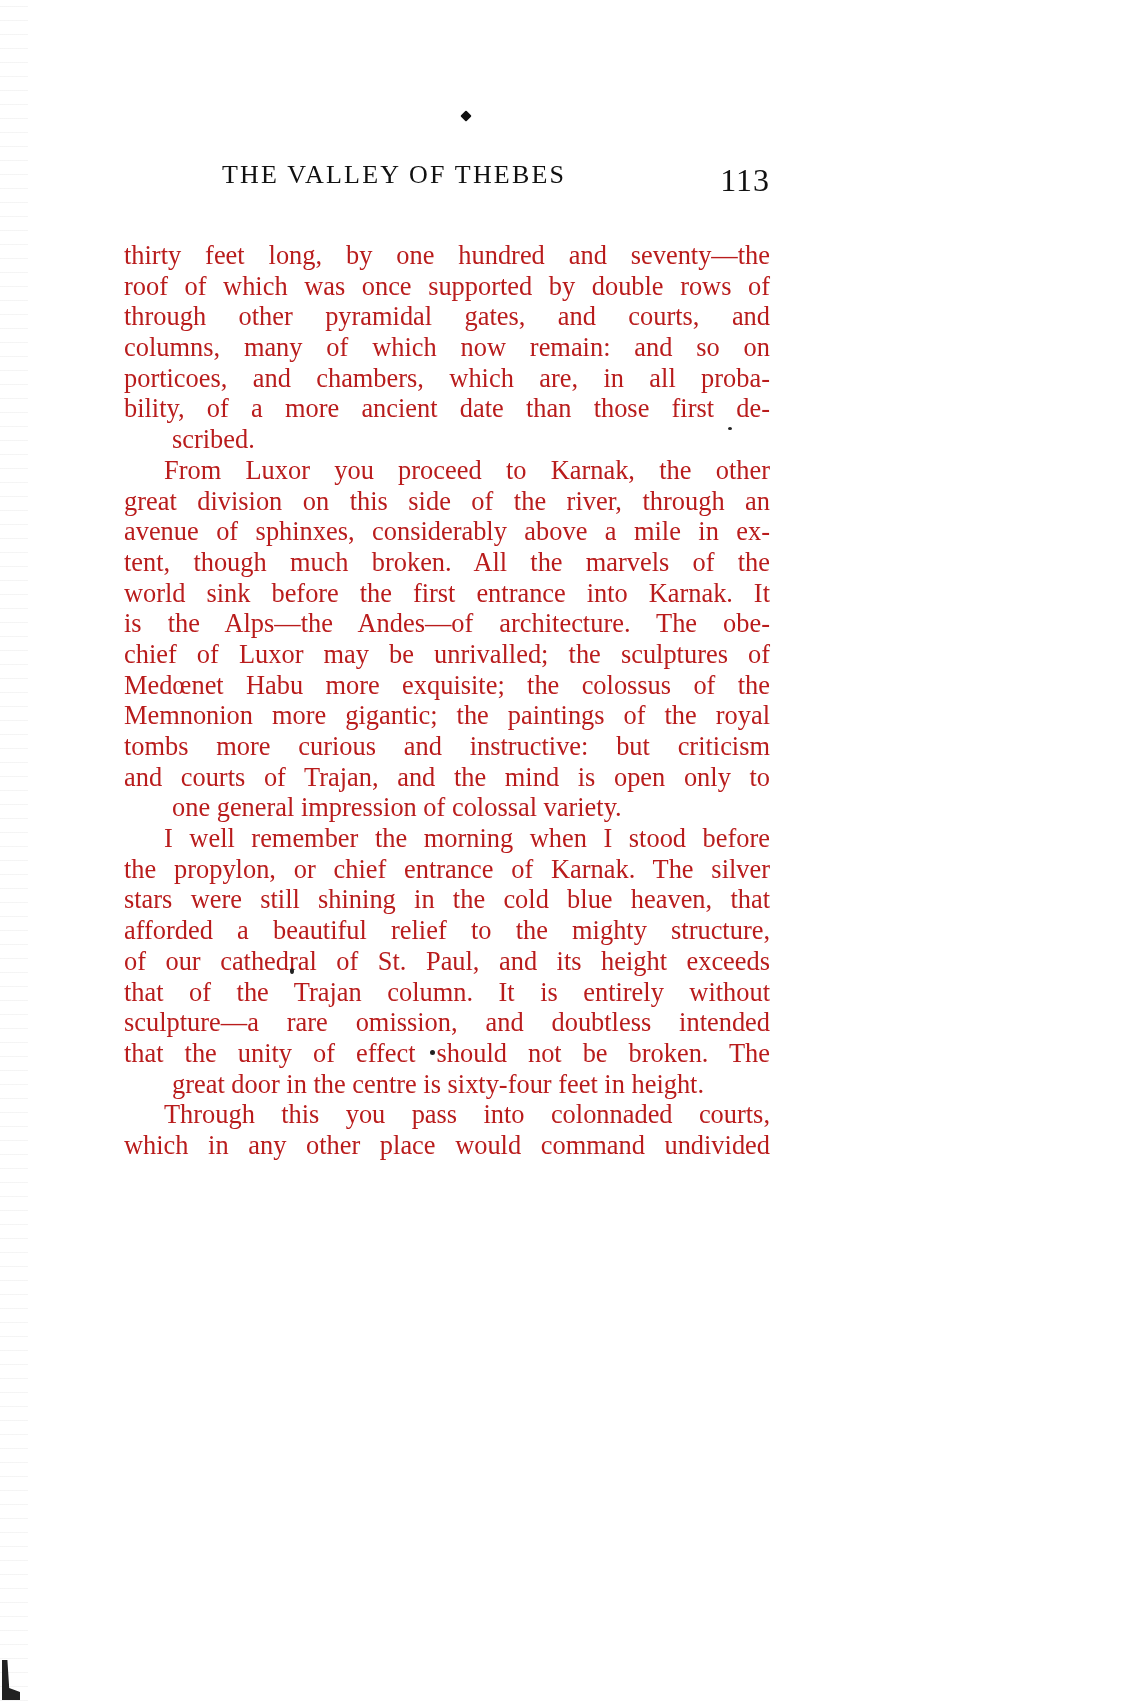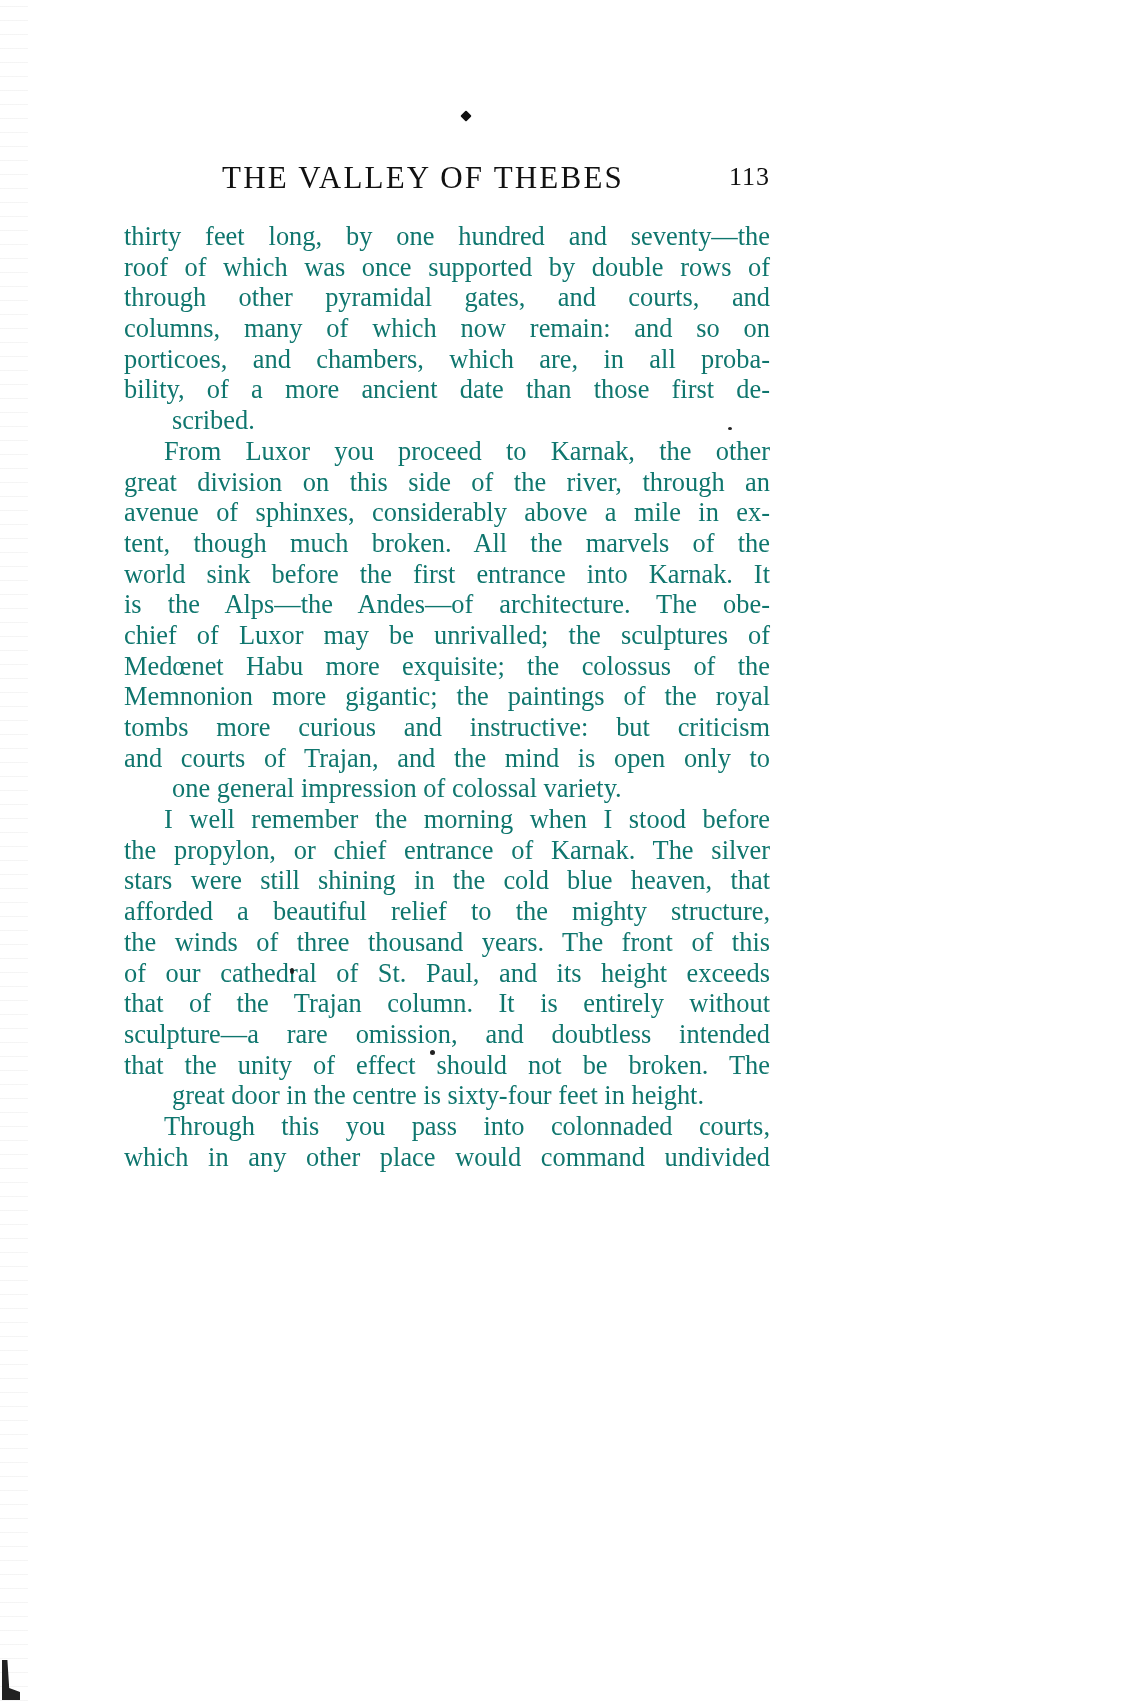--- a/index.html
+++ b/index.html
@@ -3,24 +3,24 @@
 <meta charset="utf-8">
 <style>
   html, body { margin: 0; padding: 0; background: #ffffff; }
   body { width: 1135px; height: 1703px; position: relative; overflow: hidden; }
   .page { position: absolute; left: 0; top: 0; width: 1135px; height: 1703px; background: #fff; }
   .left-edge { position: absolute; left: 0; top: 0; width: 28px; height: 1703px;
     background: repeating-linear-gradient(180deg, #fff 0 6px, #eee 6px 7px, #fff 7px 14px); opacity: .6; }
   .mark-top { position: absolute; left: 462px; top: 112px; width: 8px; height: 8px; background:#111; transform: rotate(45deg); border-radius: 1px; }
   .header { position: absolute; left: 124px; top: 160px; width: 646px; height: 40px;
     font-family: "Liberation Serif", "DejaVu Serif", serif; color: #111; }
-  .running-title { position: absolute; left: 98px; top: 0; font-size: 31px; letter-spacing: 2.2px; }
-  .page-number { position: absolute; right: 0; top: 2px; font-size: 26px; letter-spacing: 1px; }
-  .body-text { position: absolute; left: 124px; top: 221px; width: 646px;
-    font-family: "Liberation Serif", "DejaVu Serif", serif; font-size: 26.4px; line-height: 30.7px; color: #0f766e; }
+  .running-title { position: absolute; left: 98px; top: 0; font-size: 26px; letter-spacing: 2.2px; }
+  .page-number { position: absolute; right: 0; top: 2px; font-size: 32px; letter-spacing: 1px; }
+  .body-text { position: absolute; left: 124px; top: 240px; width: 646px;
+    font-family: "Liberation Serif", "DejaVu Serif", serif; font-size: 26.4px; line-height: 30.7px; color: #b91c1c; }
   .line { display: block; white-space: nowrap; text-align: justify; text-align-last: justify; height: 30.7px; }
   .line.last { text-align-last: left; margin-left: 48px; }
   .line.indent { padding-left: 40px; }
   .speck { position: absolute; background: #222; border-radius: 50%; }
   .corner-mark { position: absolute; left: 2px; top: 1660px; width: 18px; height: 40px; background: #222; clip-path: polygon(0 0, 30% 0, 40% 70%, 100% 80%, 100% 100%, 0 100%); }
 </style>
 </head>
 <body>
 
 <div class="page">
@@ -54,21 +54,20 @@
         <span class="line">Memnonion more gigantic; the paintings of the royal</span>
         <span class="line">tombs more curious and instructive: but criticism</span>
         <span class="line">and courts of Trajan, and the mind is open only to</span>
         <span class="line last">one general impression of colossal variety.</span>
       </div>
       <div>
         <span class="line indent">I well remember the morning when I stood before</span>
         <span class="line">the propylon, or chief entrance of Karnak. The silver</span>
         <span class="line">stars were still shining in the cold blue heaven, that</span>
         <span class="line">afforded a beautiful relief to the mighty structure,</span>
-        <span class="line">the winds of three thousand years. The front of this</span>
         <span class="line">of our cathedral of St. Paul, and its height exceeds</span>
         <span class="line">that of the Trajan column. It is entirely without</span>
         <span class="line">sculpture—a rare omission, and doubtless intended</span>
         <span class="line">that the unity of effect should not be broken. The</span>
         <span class="line last">great door in the centre is sixty-four feet in height.</span>
       </div>
       <div>
         <span class="line indent">Through this you pass into colonnaded courts,</span>
         <span class="line">which in any other place would command undivided</span>
       </div>

